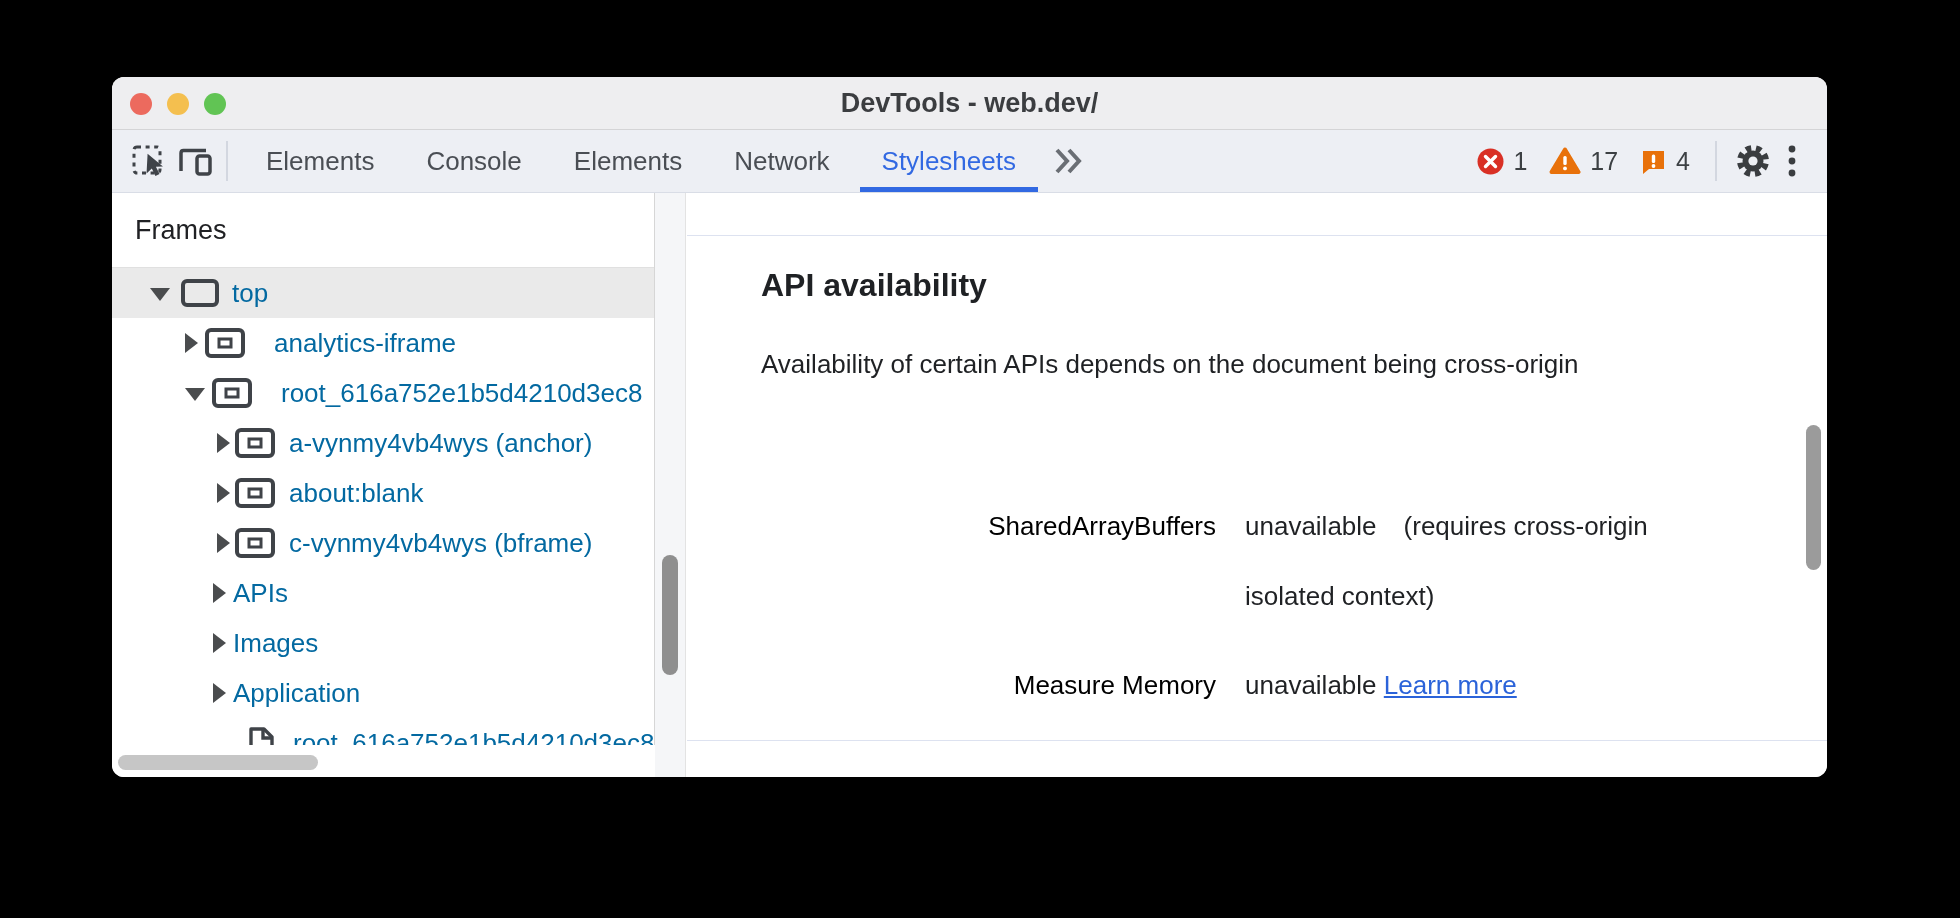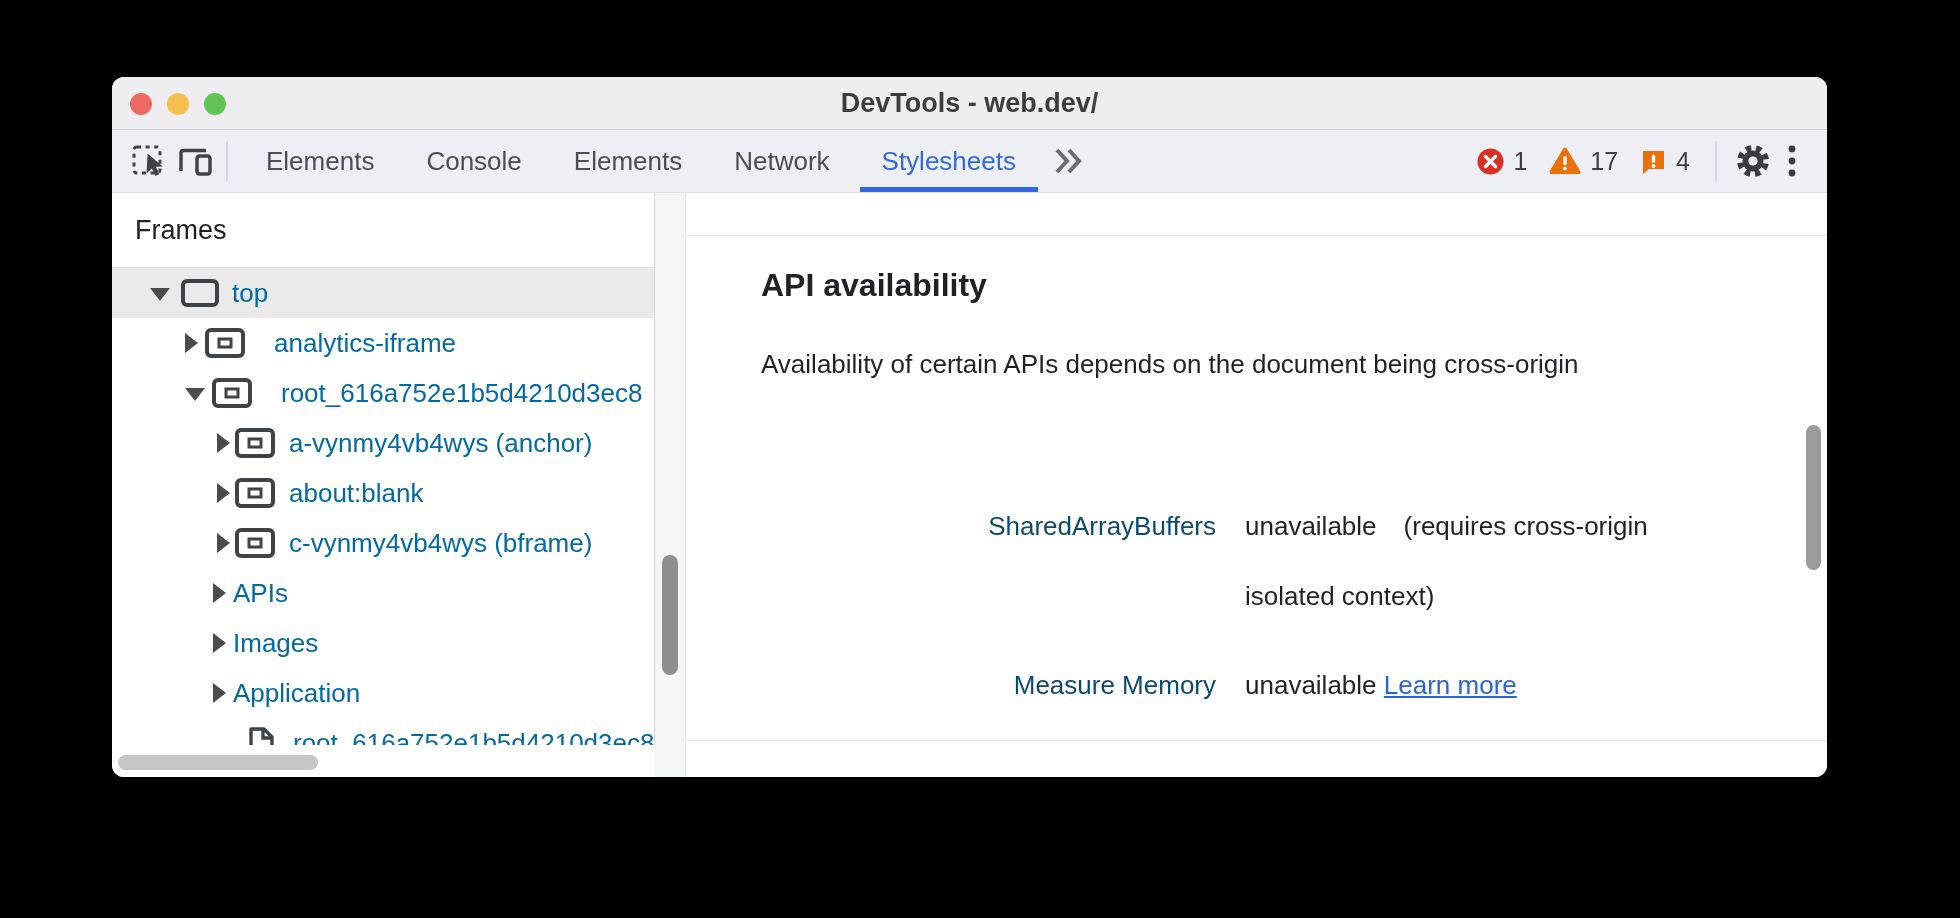--- a/index.html
+++ b/index.html
@@ -80,21 +80,21 @@
   .main { position:absolute; left:575px; top:116px; right:0; bottom:0; background:#fff; }
   .divider { position:absolute; left:0; right:0; height:1px; background:#dde2f0; }
   .div-top { top:42px; }
   .div-bottom { top:547px; }
   .h-section { position:absolute; left:74px; top:74px; font-size:32px; font-weight:bold; color:#1f2124; }
   .para { position:absolute; left:74px; font-size:26px; color:#1f2124; }
   .p1 { top:156px; }
   .p2 { top:226px; }
   a.lm { color:#2b63d9; text-decoration:underline; cursor:pointer; }
   .rowlabel { position:absolute; left:74px; width:455px; text-align:right;
-              font-size:26px; color:#0c4a6e; }
+              font-size:26px; color:#000000; }
   .rowval { position:absolute; left:558px; font-size:26px; color:#1f2124; }
   .rl1 { top:318px; } .rv1 { top:318px; }
   .rv1b { top:388px; }
   .rl2 { top:477px; } .rv2 { top:477px; }
   .req { margin-left:27px; }
   .vthumb-main { position:absolute; right:6px; top:232px; width:15px; height:145px;
                  border-radius:8px; background:#9b9b9b; }
 
   svg { display:block; }
 </style>

